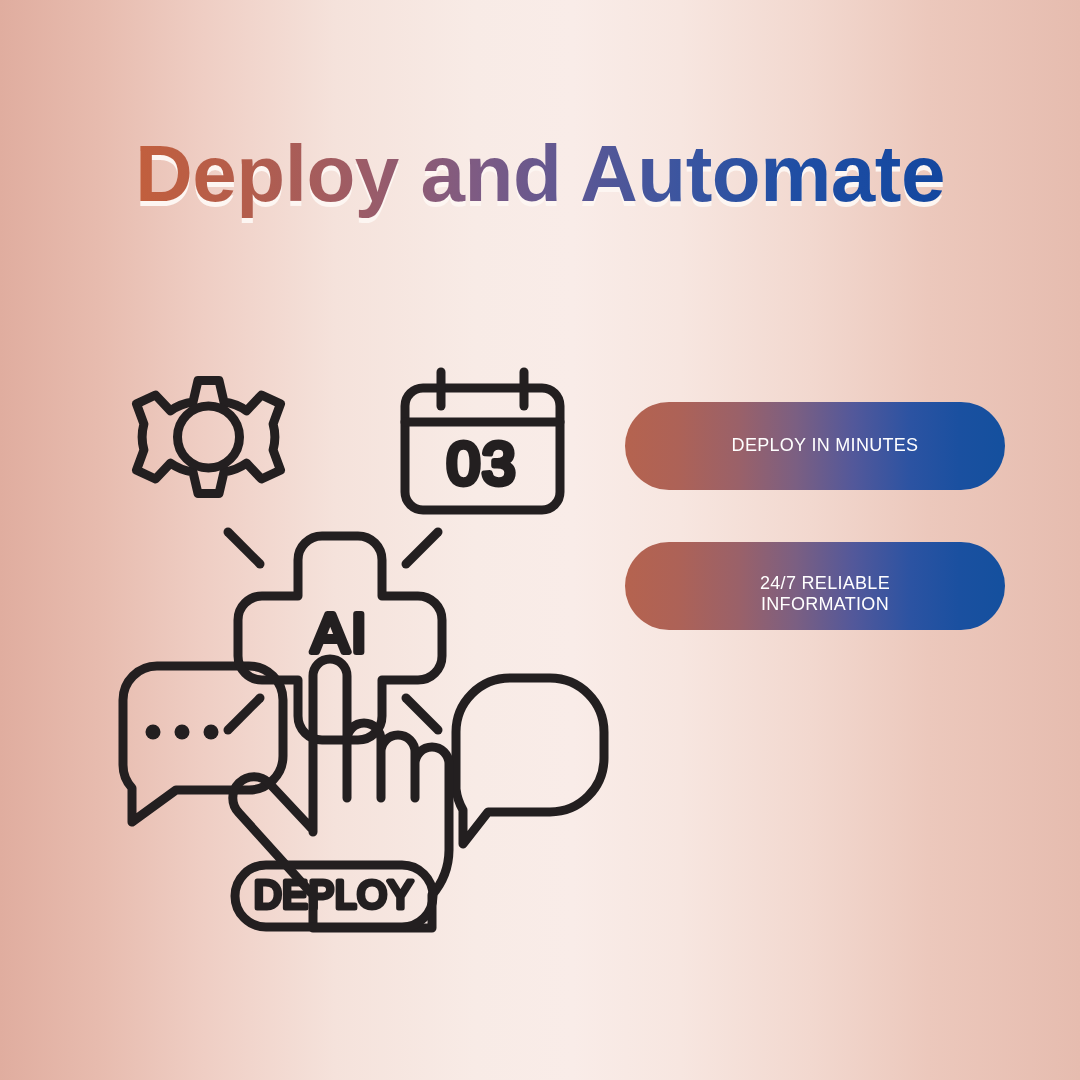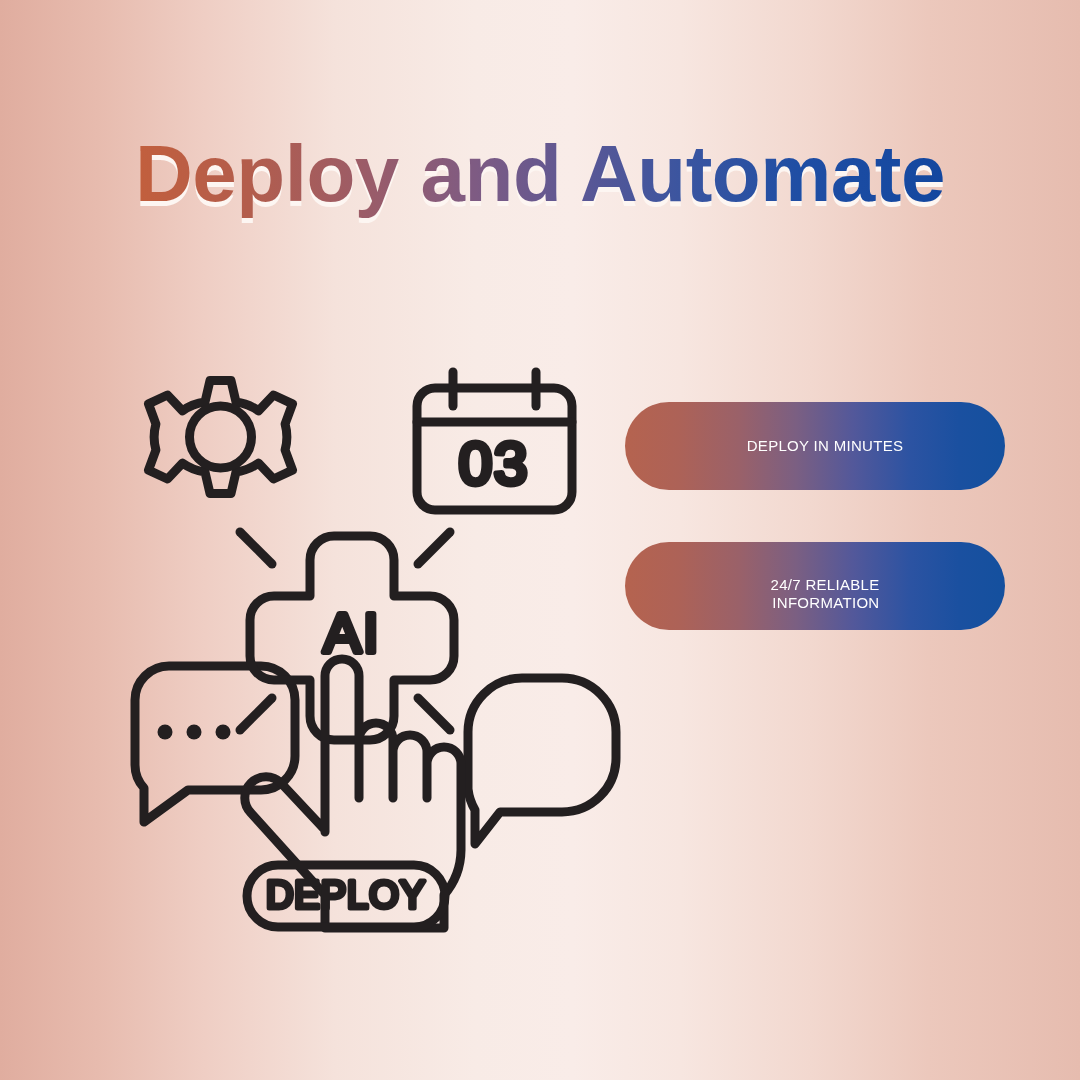--- a/index.html
+++ b/index.html
@@ -72,21 +72,21 @@
         #13479f 100%);
     -webkit-background-clip: text;
     background-clip: text;
     -webkit-text-fill-color: transparent;
     color: transparent;
   }
 
   
   #illustration {
     position: absolute;
-    left: 72px;
+    left: 60px;
     top: 360px;
     width: 560px;
     height: 590px;
   }
   #illustration svg { display: block; }
 
   
   #pill-list {
     position: absolute;
     left: 625px;
@@ -111,24 +111,24 @@
         #1a50a0 88%,
         #14509e 100%);
     display: flex;
     align-items: center;
     justify-content: center;
     box-sizing: border-box;
     padding: 0 26px;
   }
   .pill-label {
     color: #ffffff;
-    font-size: 15px;
+    font-size: 18px;
     font-weight: normal;
     line-height: 1.18;
-    text-align: right;
+    text-align: center;
     letter-spacing: 0.3px;
     white-space: pre-line;
     margin-left: 20px;
   }
   .pill.two-line .pill-label {
     margin-top: 16px;
   }
 </style>
 </head>
 <body>

